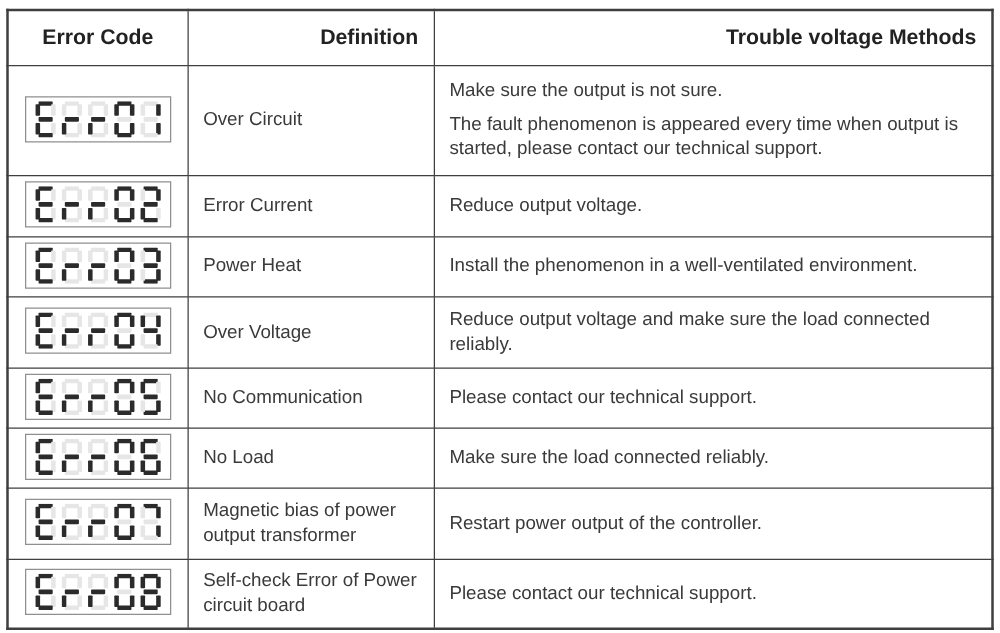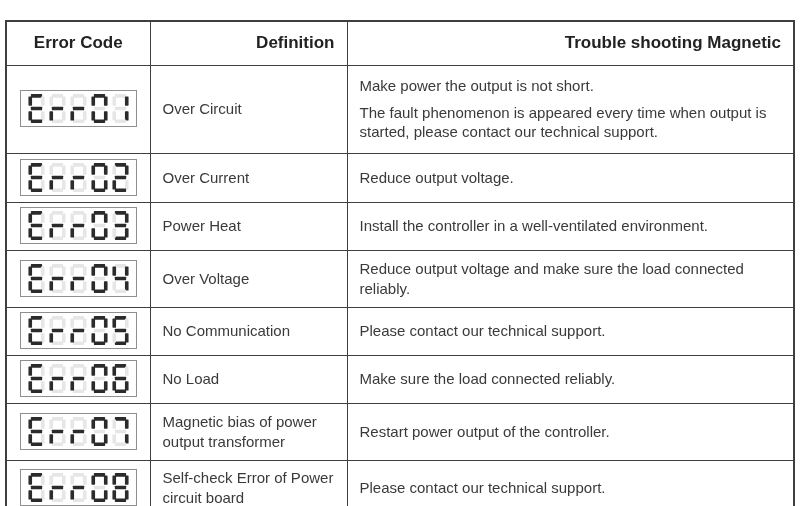--- a/index.html
+++ b/index.html
@@ -6,21 +6,21 @@
     margin: 0;
     padding: 0;
     background: #ffffff;
     font-family: "Liberation Sans", sans-serif;
     color: #333333;
   }
   .page {
     width: 800px;
     height: 506px;
     box-sizing: border-box;
-    padding: 20px 5px;
+    padding: 7px 5px;
     background: #ffffff;
   }
   table.err-table {
     width: 100%;
     height: 100%;
     border-collapse: collapse;
     table-layout: fixed;
   }
   table.err-table, table.err-table th, table.err-table td {
     border: 1.5px solid #3f3f3f;
@@ -68,21 +68,21 @@
   <table class="err-table">
     <colgroup>
       <col style="width:144px">
       <col style="width:197px">
       <col>
     </colgroup>
     <thead>
       <tr style="height:44px">
         <th class="code-h">Error Code</th>
         <th>Definition</th>
-        <th>Trouble shooting Magnetic</th>
+        <th>Trouble voltage Methods</th>
       </tr>
     </thead>
     <tbody>
       <tr style="height:88px">
         <td class="code-cell">
           <span class="lcd">
               <svg viewBox="0 0 20 36" class="seg-char">
                 <rect x="3" y="0" width="14" height="4.5" rx="0.8" fill="#2b2b2b"></rect>
                 <rect x="15.5" y="3" width="4.5" height="11.5" rx="0.8" fill="#e6e6e6"></rect>
                 <rect x="15.5" y="21.5" width="4.5" height="11.5" rx="0.8" fill="#e6e6e6"></rect>
@@ -124,21 +124,21 @@
                 <rect x="15.5" y="21.5" width="4.5" height="11.5" rx="0.8" fill="#2b2b2b"></rect>
                 <rect x="3" y="31.5" width="14" height="4.5" rx="0.8" fill="#e6e6e6"></rect>
                 <rect x="0" y="21.5" width="4.5" height="11.5" rx="0.8" fill="#e6e6e6"></rect>
                 <rect x="0" y="3" width="4.5" height="11.5" rx="0.8" fill="#e6e6e6"></rect>
                 <rect x="3" y="15.75" width="14" height="4.5" rx="0.8" fill="#e6e6e6"></rect>
               </svg>
             </span>
         </td>
         <td>Over Circuit</td>
         <td class="trouble-cell">
-          <p>Make power the output is not short.</p>
+          <p>Make sure the output is not sure.</p>
           <p>The fault phenomenon is appeared every time when output is started, please contact our technical support.</p>
         </td>
       </tr>
       <tr style="height:49px">
         <td class="code-cell">
           <span class="lcd">
               <svg viewBox="0 0 20 36" class="seg-char">
                 <rect x="3" y="0" width="14" height="4.5" rx="0.8" fill="#2b2b2b"></rect>
                 <rect x="15.5" y="3" width="4.5" height="11.5" rx="0.8" fill="#e6e6e6"></rect>
                 <rect x="15.5" y="21.5" width="4.5" height="11.5" rx="0.8" fill="#e6e6e6"></rect>
@@ -178,21 +178,21 @@
                 <rect x="3" y="0" width="14" height="4.5" rx="0.8" fill="#2b2b2b"></rect>
                 <rect x="15.5" y="3" width="4.5" height="11.5" rx="0.8" fill="#2b2b2b"></rect>
                 <rect x="15.5" y="21.5" width="4.5" height="11.5" rx="0.8" fill="#e6e6e6"></rect>
                 <rect x="3" y="31.5" width="14" height="4.5" rx="0.8" fill="#2b2b2b"></rect>
                 <rect x="0" y="21.5" width="4.5" height="11.5" rx="0.8" fill="#2b2b2b"></rect>
                 <rect x="0" y="3" width="4.5" height="11.5" rx="0.8" fill="#e6e6e6"></rect>
                 <rect x="3" y="15.75" width="14" height="4.5" rx="0.8" fill="#2b2b2b"></rect>
               </svg>
             </span>
         </td>
-        <td>Over Current</td>
+        <td>Error Current</td>
         <td class="trouble-cell">
           <p>Reduce output voltage.</p>
         </td>
       </tr>
       <tr style="height:48px">
         <td class="code-cell">
           <span class="lcd">
               <svg viewBox="0 0 20 36" class="seg-char">
                 <rect x="3" y="0" width="14" height="4.5" rx="0.8" fill="#2b2b2b"></rect>
                 <rect x="15.5" y="3" width="4.5" height="11.5" rx="0.8" fill="#e6e6e6"></rect>
@@ -235,21 +235,21 @@
                 <rect x="15.5" y="21.5" width="4.5" height="11.5" rx="0.8" fill="#2b2b2b"></rect>
                 <rect x="3" y="31.5" width="14" height="4.5" rx="0.8" fill="#2b2b2b"></rect>
                 <rect x="0" y="21.5" width="4.5" height="11.5" rx="0.8" fill="#e6e6e6"></rect>
                 <rect x="0" y="3" width="4.5" height="11.5" rx="0.8" fill="#e6e6e6"></rect>
                 <rect x="3" y="15.75" width="14" height="4.5" rx="0.8" fill="#2b2b2b"></rect>
               </svg>
             </span>
         </td>
         <td>Power Heat</td>
         <td class="trouble-cell">
-          <p>Install the controller in a well-ventilated environment.</p>
+          <p>Install the phenomenon in a well-ventilated environment.</p>
         </td>
       </tr>
       <tr style="height:57px">
         <td class="code-cell">
           <span class="lcd">
               <svg viewBox="0 0 20 36" class="seg-char">
                 <rect x="3" y="0" width="14" height="4.5" rx="0.8" fill="#2b2b2b"></rect>
                 <rect x="15.5" y="3" width="4.5" height="11.5" rx="0.8" fill="#e6e6e6"></rect>
                 <rect x="15.5" y="21.5" width="4.5" height="11.5" rx="0.8" fill="#e6e6e6"></rect>
                 <rect x="3" y="31.5" width="14" height="4.5" rx="0.8" fill="#2b2b2b"></rect>

